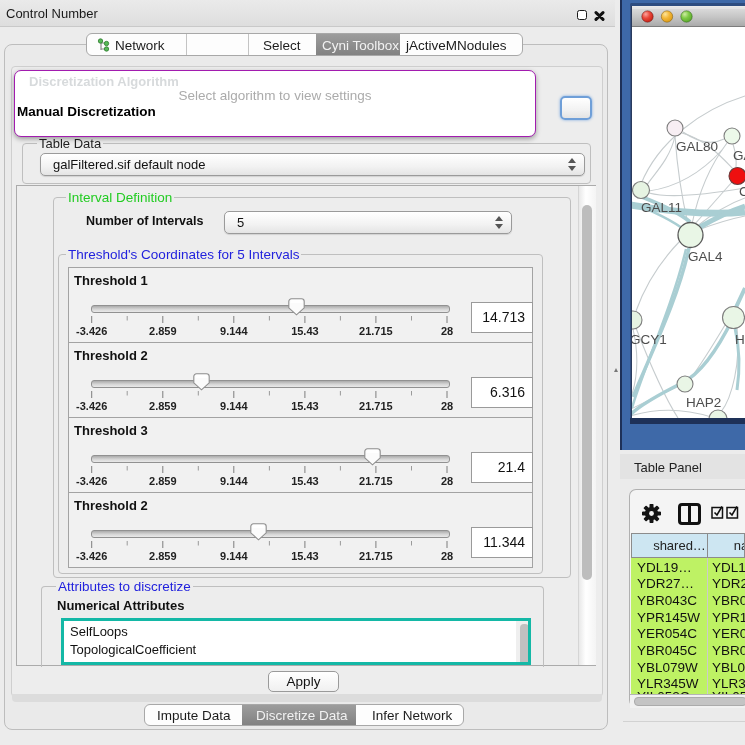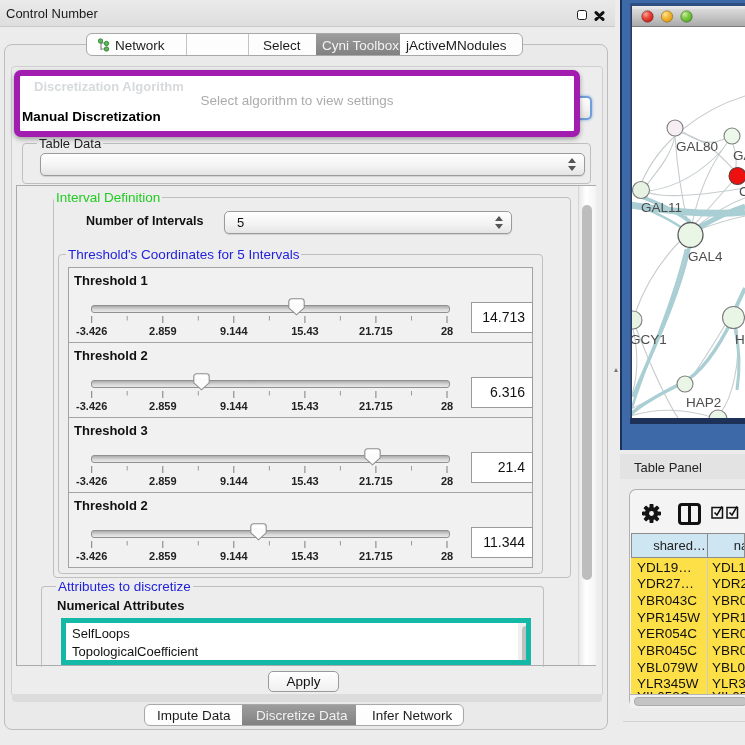--- a/index.html
+++ b/index.html
@@ -63,29 +63,30 @@
   <div class="abs" style="left:235px;top:4px;color:#f2f2f2;">Cyni Toolbox</div>
   <div class="abs" style="left:319px;top:4px;">jActiveMNodules</div>
 </div>
 
 <div class="combo" style="left:560px;top:96px;width:28px;height:20px;border:2px solid #6f9fd8;box-shadow:0 0 3px #7aa8e0;"></div>
 
 <div class="fieldset" style="left:22px;top:143px;width:567px;height:39px;">
   <div class="ftitle" style="left:14px;background:#ededed;font-size:13px;color:#222;">Table Data</div>
 </div>
 <div class="combo" style="left:40px;top:153px;width:543px;height:21px;">
+  <div class="combotext">galFiltered.sif default node</div>
   <div class="stepper" style="right:7px;"></div>
 </div>
 
 <div class="abs" style="left:16px;top:185px;width:580px;height:481px;border:1px solid #ababab;background:#ededed;box-sizing:border-box;"></div>
 <div class="abs" style="left:578px;top:186px;width:17px;height:479px;background:linear-gradient(90deg,#e8e8e8,#ffffff 40%,#f4f4f4);border-left:1px solid #d5d5d5;"></div>
 <div class="abs" style="left:582px;top:205px;width:10px;height:375px;background:#bdbdbd;border-radius:5px;"></div>
 
 <div class="fieldset" style="left:53px;top:197px;width:516px;height:379px;">
-  <div class="ftitle" style="left:0px;background:#ededed;color:#22cc22;">Interval Definition</div>
+  <div class="ftitle" style="left:12px;background:#ededed;color:#22cc22;">Interval Definition</div>
 </div>
 <div class="abs" style="left:86px;top:214px;font-size:12.5px;font-weight:bold;color:#111;">Number of Intervals</div>
 <div class="combo" style="left:224px;top:211px;width:286px;height:21px;">
   <div class="combotext">5</div>
   <div class="stepper" style="right:7px;"></div>
 </div>
 
 <div class="fieldset" style="left:58px;top:254px;width:483px;height:318px;">
   <div class="ftitle" style="left:7px;background:#ededed;color:#2222dd;">Threshold's Coordinates for 5 Intervals</div>
 </div>
@@ -208,38 +209,38 @@
     <path d="M3.5 0.8 h10 a2.7 2.7 0 0 1 2.7 2.7 v6.3 l-7.7 7 l-7.7 -7 v-6.3 a2.7 2.7 0 0 1 2.7 -2.7 z" fill="#fbfbfb" stroke="#8e8e8e" stroke-width="1.1"></path>
     <path d="M4.5 2 h8 a2 2 0 0 1 2 2 v1 h-12 v-1 a2 2 0 0 1 2 -2 z" fill="#ffffff"></path>
   </svg>
   <div class="field">11.344</div>
 </div>
 
 <div class="fieldset" style="left:41px;top:586px;width:501px;height:80px;border-bottom:none;border-radius:4px 4px 0 0;">
   <div class="ftitle" style="left:14px;background:#ededed;color:#2222dd;">Attributes to discretize</div>
 </div>
 <div class="abs" style="left:57px;top:598px;font-size:13px;font-weight:bold;color:#111;">Numerical Attributes</div>
-<div class="abs" style="left:61px;top:618px;width:470px;height:47px;background:#fff;border:5px solid #14b8a6;box-sizing:border-box;overflow:hidden;font-size:13px;color:#111;">
+<div class="abs" style="left:61px;top:618px;width:470px;height:47px;background:#fff;border:3px solid #14b8a6;box-sizing:border-box;overflow:hidden;font-size:13px;color:#111;">
   <div class="abs" style="left:6px;top:3px;">SelfLoops</div>
   <div class="abs" style="left:6px;top:20.5px;">TopologicalCoefficient</div>
   <div class="abs" style="left:6px;top:38px;">BetweennessCentrality</div>
   <div class="abs" style="left:452px;top:0px;width:16px;height:47px;background:#efefef;"></div>
   <div class="abs" style="left:456px;top:3px;width:9px;height:50px;background:#c0c0c0;border-radius:4px 4px 0 0;"></div>
 </div>
 
 <div class="abs" style="left:268px;top:671px;width:69px;height:19px;background:linear-gradient(#ffffff,#f0f0f0);border:1px solid #9a9a9a;border-radius:5px;font-size:13.5px;color:#111;text-align:center;line-height:19px;">Apply</div>
 
 <div class="abs" style="left:144px;top:704px;width:320px;height:22px;background:#fdfdfd;border:1px solid #a8a8a8;border-radius:6px;box-sizing:border-box;overflow:hidden;font-size:13.5px;color:#1c1c1c;">
   <div class="abs" style="left:97px;top:0;width:114px;height:22px;background:linear-gradient(#9d9d9d,#7f7f7f);"></div>
   <div class="abs" style="left:12px;top:3px;">Impute Data</div>
   <div class="abs" style="left:111px;top:3px;color:#f2f2f2;">Discretize Data</div>
   <div class="abs" style="left:227px;top:3px;">Infer Network</div>
 </div>
 
-<div class="abs" style="left:14px;top:70px;width:566px;height:67px;background:#ffffff;border:6px solid #a21caf;border-radius:7px;box-shadow:0 2px 5px rgba(0,0,0,0.35);box-sizing:border-box;">
+<div class="abs" style="left:14px;top:70px;width:522px;height:67px;background:#ffffff;border:1px solid #a21caf;border-radius:7px;box-shadow:0 2px 5px rgba(0,0,0,0.35);box-sizing:border-box;">
   <div class="abs" style="left:14px;top:3px;font-size:13px;font-weight:bold;color:#d7dadc;white-space:nowrap;">Discretization Algorithm</div>
   <div class="abs" style="left:0;top:17px;width:100%;text-align:center;font-size:13.5px;color:#ababab;">Select algorithm to view settings</div>
   <div class="abs" style="left:2px;top:33px;font-size:13.5px;font-weight:bold;color:#000;">Manual Discretization</div>
 </div>
 
 <div class="abs" style="left:614px;top:368px;width:0;height:0;border-left:2.5px solid transparent;border-right:2.5px solid transparent;border-bottom:4px solid #787878;"></div>
 
 <div class="abs" style="left:620px;top:0;width:125px;height:450px;background:#3e69a8;border-left:2px solid #203a66;"></div>
 <svg class="abs" style="left:620px;top:0;" width="125" height="450" viewBox="0 0 125 450">
 <defs>
@@ -365,21 +366,21 @@
  <rect x="1" y="2.5" width="10.5" height="10.5" fill="none" stroke="#111" stroke-width="1.5"></rect>
  <path d="M3.5 7.5 L6 10 L11 1.5" stroke="#111" stroke-width="1.6" fill="none"></path>
  <rect x="16" y="2.5" width="10.5" height="10.5" fill="none" stroke="#111" stroke-width="1.5"></rect>
  <path d="M18.5 7.5 L21 10 L26 1.5" stroke="#111" stroke-width="1.6" fill="none"></path>
 </svg>
 <div class="abs" style="left:631px;top:533px;width:114px;height:25px;background:#cde6f2;border:1px solid #8c8c8c;box-sizing:border-box;overflow:hidden;font-size:13px;color:#222;">
   <div class="abs" style="left:10px;top:4px;width:75px;text-align:center;">shared…</div>
   <div class="abs" style="left:75px;top:0;width:1px;height:25px;background:#8c8c8c;"></div>
   <div class="abs" style="left:80px;top:4px;width:76px;text-align:center;">name</div>
 </div>
-<div class="abs" style="left:631px;top:558px;width:114px;height:136px;background:#fde047;overflow:hidden;font-size:13.5px;color:#111;">
+<div class="abs" style="left:631px;top:558px;width:114px;height:136px;background:#bef264;overflow:hidden;font-size:13.5px;color:#111;">
   <div class="abs" style="left:76px;top:0;width:1px;height:136px;background:#cccccc;"></div>
   <div class="abs" style="left:6px;top:1.5px;">YDL19…</div>
     <div class="abs" style="left:81px;top:1.5px;">YDL19…</div>
   <div class="abs" style="left:6px;top:18.2px;">YDR27…</div>
     <div class="abs" style="left:81px;top:18.2px;">YDR27…</div>
   <div class="abs" style="left:6px;top:34.9px;">YBR043C</div>
     <div class="abs" style="left:81px;top:34.9px;">YBR043C</div>
   <div class="abs" style="left:6px;top:51.6px;">YPR145W</div>
     <div class="abs" style="left:81px;top:51.6px;">YPR145W</div>
   <div class="abs" style="left:6px;top:68.3px;">YER054C</div>

